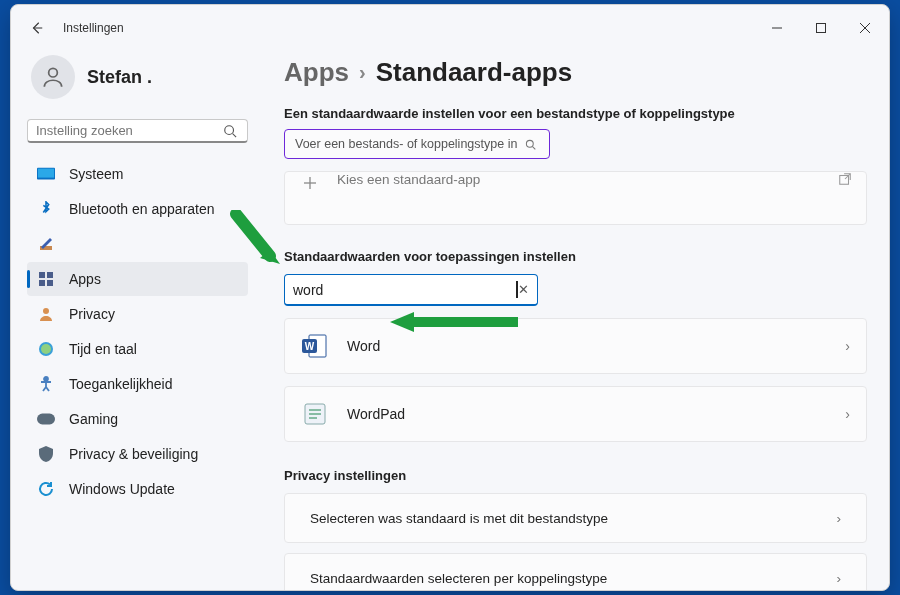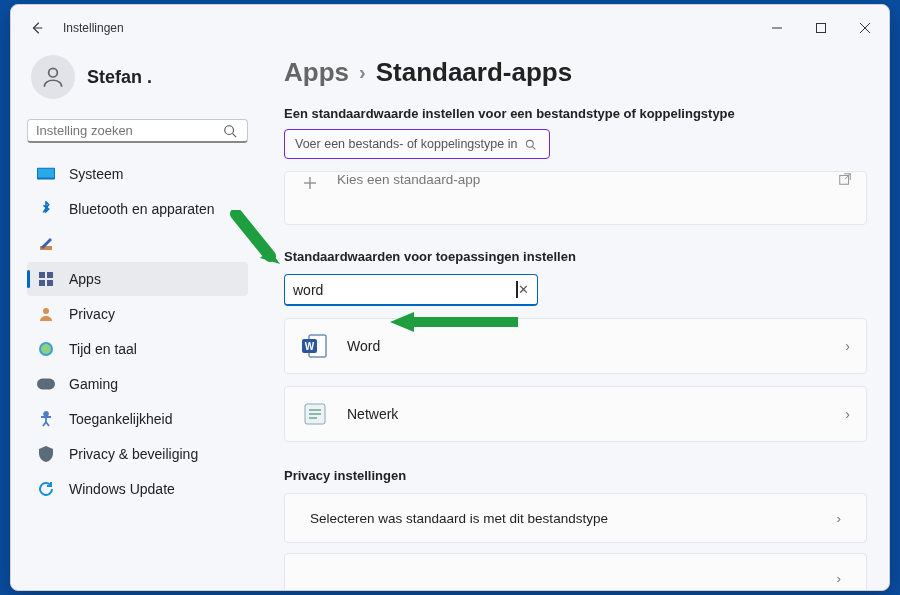--- a/index.html
+++ b/index.html
@@ -148,34 +148,34 @@
             <span class="ic">
               <svg width="16" height="16" viewBox="0 0 16 16">
                 <circle cx="8" cy="8" r="7" fill="#3aa0d8"></circle>
                 <circle cx="8" cy="8" r="5" fill="#8ed080"></circle>
               </svg>
             </span>
             <span>Tijd en taal</span>
           </div>
           <div class="nav-item">
             <span class="ic">
-              <svg width="18" height="12" viewBox="0 0 20 12">
-                <rect x="0" y="0" width="20" height="12" rx="6" fill="#5a6b7a"></rect>
-              </svg>
-            </span>
-            <span>Gaming</span>
-          </div>
-          <div class="nav-item">
-            <span class="ic">
               <svg width="16" height="16" viewBox="0 0 16 16" fill="none" stroke="#4a80c0" stroke-width="1.8">
                 <circle cx="8" cy="3" r="2" fill="#4a80c0"></circle>
                 <path d="M3 6h10M8 6v5l-3 4M8 11l3 4"></path>
               </svg>
             </span>
             <span>Toegankelijkheid</span>
+          </div>
+          <div class="nav-item">
+            <span class="ic">
+              <svg width="18" height="12" viewBox="0 0 20 12">
+                <rect x="0" y="0" width="20" height="12" rx="6" fill="#5a6b7a"></rect>
+              </svg>
+            </span>
+            <span>Gaming</span>
           </div>
           <div class="nav-item">
             <span class="ic">
               <svg width="14" height="16" viewBox="0 0 14 16" fill="#5a6b7a">
                 <path d="M7 0l7 3v4c0 5-3 8-7 9-4-1-7-4-7-9V3z"></path>
               </svg>
             </span>
             <span>Privacy &amp; beveiliging</span>
           </div>
           <div class="nav-item">
@@ -245,32 +245,33 @@
           </div>
           <div class="approw">
             <span class="aicon">
               <svg width="24" height="24" viewBox="0 0 24 24">
                 <rect x="2" y="2" width="20" height="20" rx="2" fill="#eef2f8" stroke="#8aa"></rect>
                 <line x1="6" y1="8" x2="18" y2="8" stroke="#6a8" stroke-width="1.5"></line>
                 <line x1="6" y1="12" x2="18" y2="12" stroke="#6a8" stroke-width="1.5"></line>
                 <line x1="6" y1="16" x2="14" y2="16" stroke="#6a8" stroke-width="1.5"></line>
               </svg>
             </span>
-            <span>Netwerk</span>
+            <span>WordPad</span>
             <span class="chev">›</span>
           </div>
         </div>
 
       <div class="section" style="margin-top:26px">Privacy instellingen</div>
       <div id="rel">
           <div class="relrow">
             <span>Selecteren was standaard is met dit bestandstype</span>
             <span class="chev">›</span>
           </div>
           <div class="relrow">
+            <span>Standaardwaarden selecteren per koppelingstype</span>
             <span class="chev">›</span>
           </div>
         </div>
     </div>
   </div>
 </div>
 
 <svg class="arrow1" width="70" height="60">
   <polygon points="50,54 30,48 40,40" fill="#1e9e3e"></polygon>
   <line x1="6" y1="4" x2="40" y2="46" stroke="#1e9e3e" stroke-width="12" stroke-linecap="round"></line>

